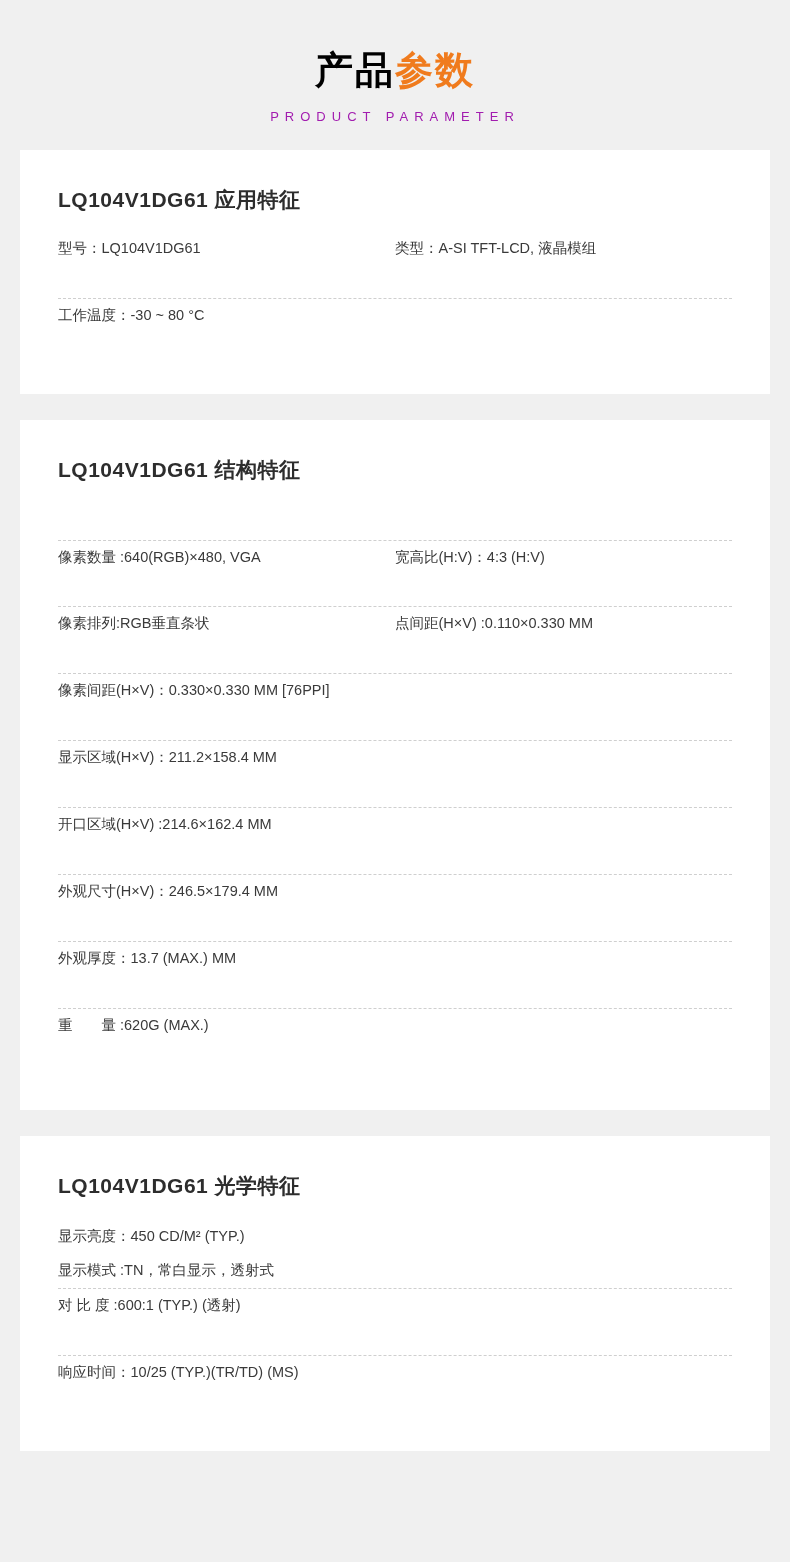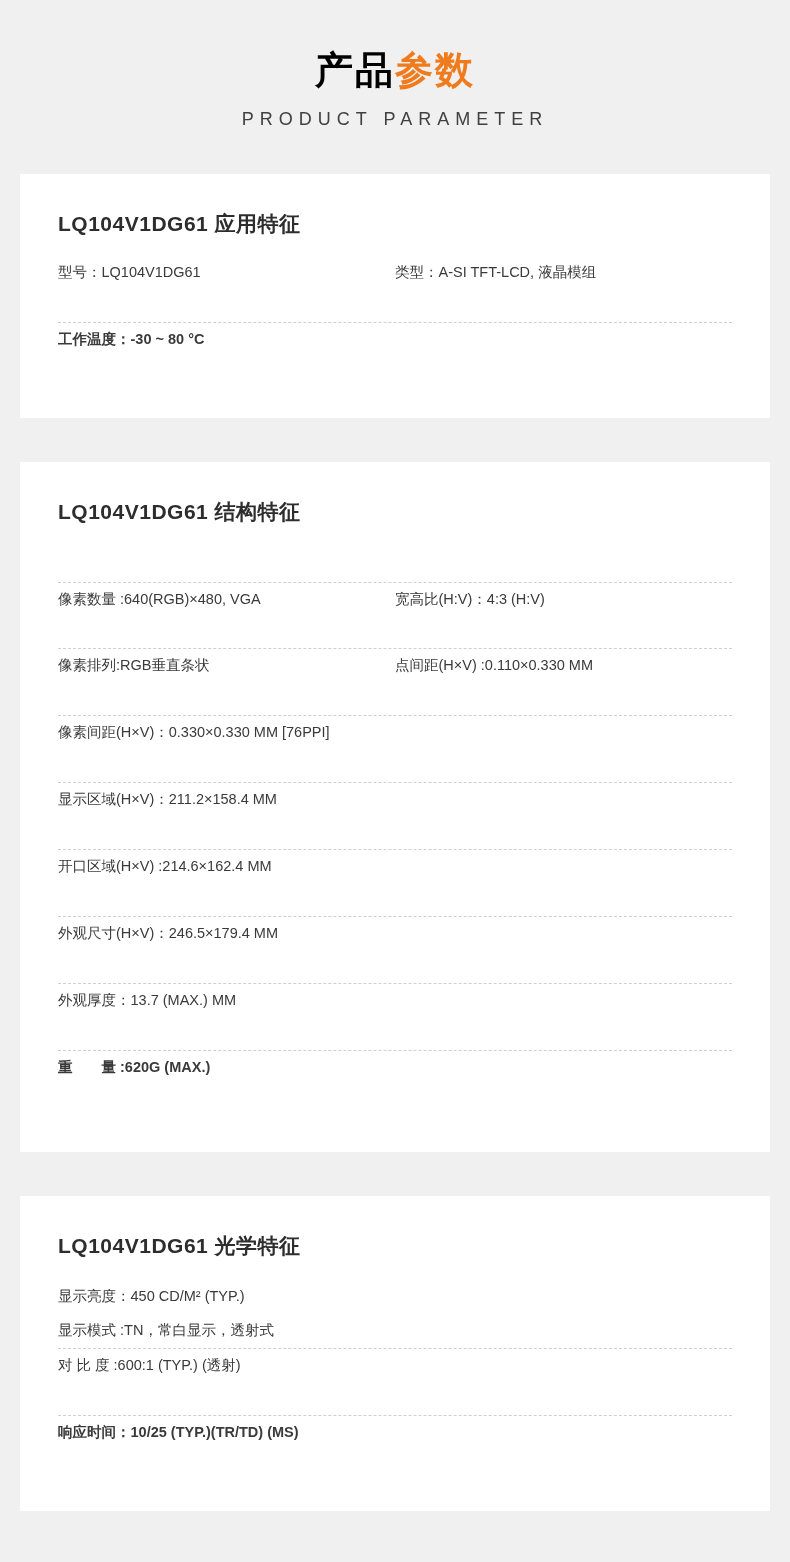--- a/index.html
+++ b/index.html
@@ -33,30 +33,30 @@
     line-height: 1.3;
   }
   .header-title .part-dark {
     color: #000000;
   }
   .header-title .part-accent {
     color: #f07b1d;
   }
   .header-sub {
     margin-top: 14px;
-    font-size: 18px;
-    color: #404040;
+    font-size: 13px;
+    color: #a21caf;
     letter-spacing: 6px;
     font-weight: 400;
   }
 
   
   .card {
     background: #ffffff;
-    margin-top: 44px;
+    margin-top: 26px;
     padding: 36px 38px 28px 38px;
     box-sizing: border-box;
   }
   .card.card-struct {
     padding-bottom: 34px;
   }
   .card-title {
     font-size: 21px;
     font-weight: bold;
     color: #2d2d2d;
@@ -89,21 +89,20 @@
   }
   .card-app .spec-row:first-child {
     border-top: none;
   }
   .card-optic .spec-row:first-child {
     border-top: none;
     flex-direction: column;
   }
   .spec-row:last-child {
     border-bottom: none;
-    font-weight: bold;
   }
   .card-struct .spec-row:last-child {
     border-bottom: none;
   }
   .spec-cell {
     font-size: 14.5px;
     color: #3a3a3a;
     line-height: 1.5;
     padding: 6px 0;
   }

